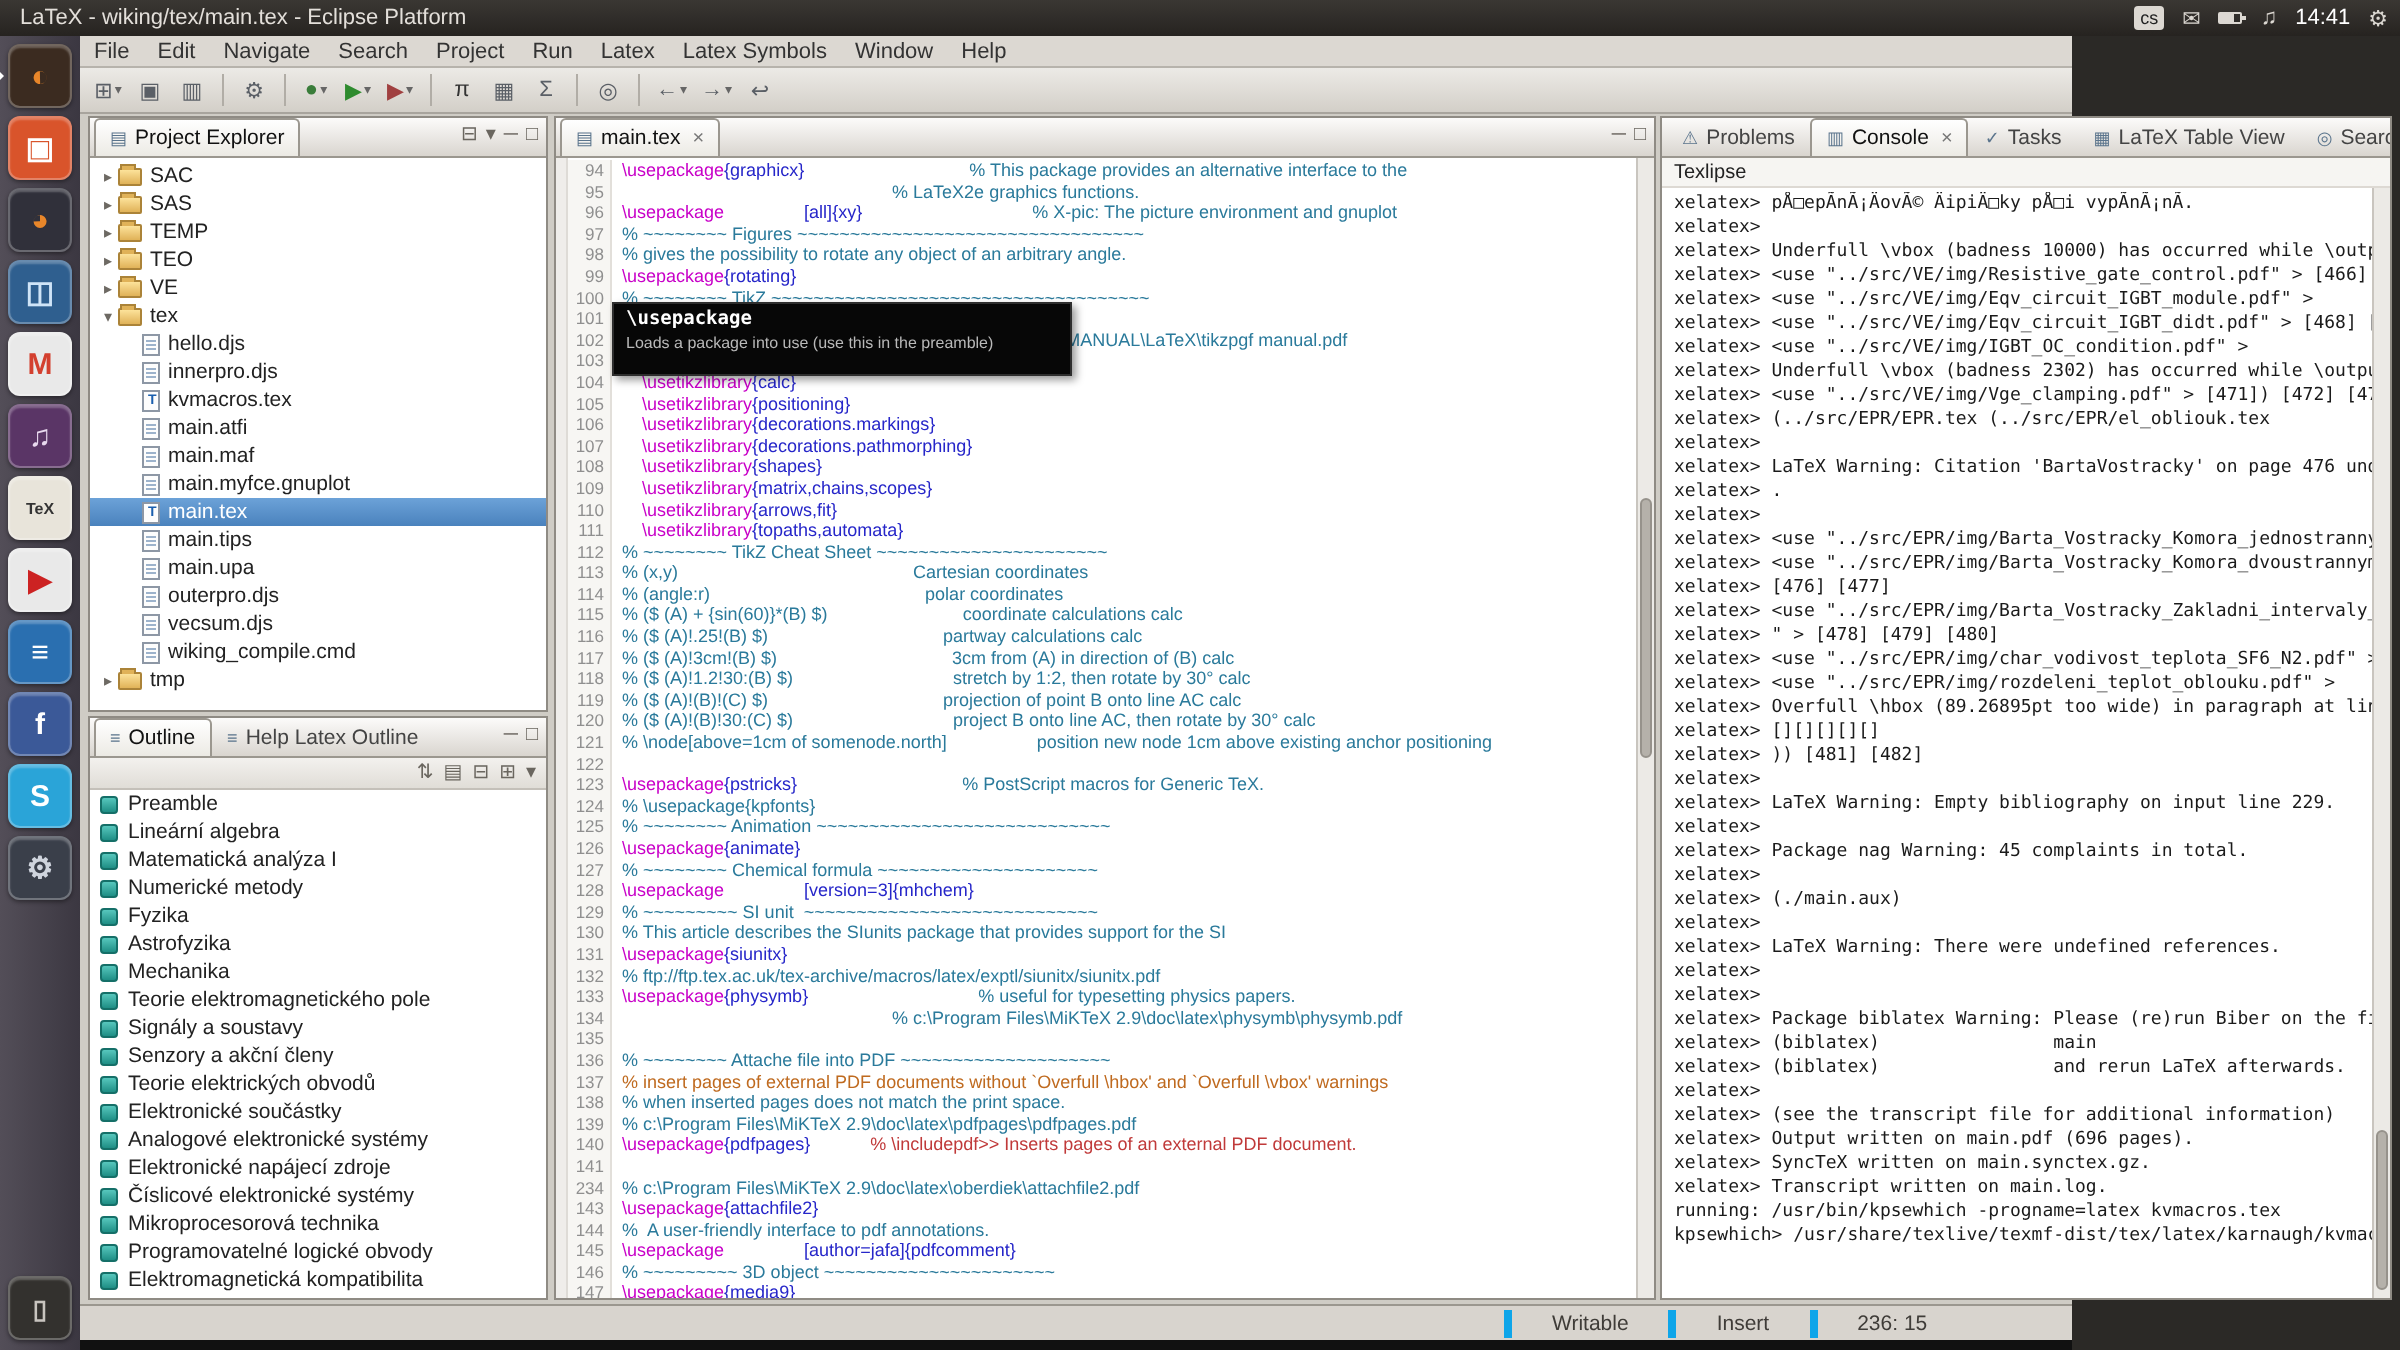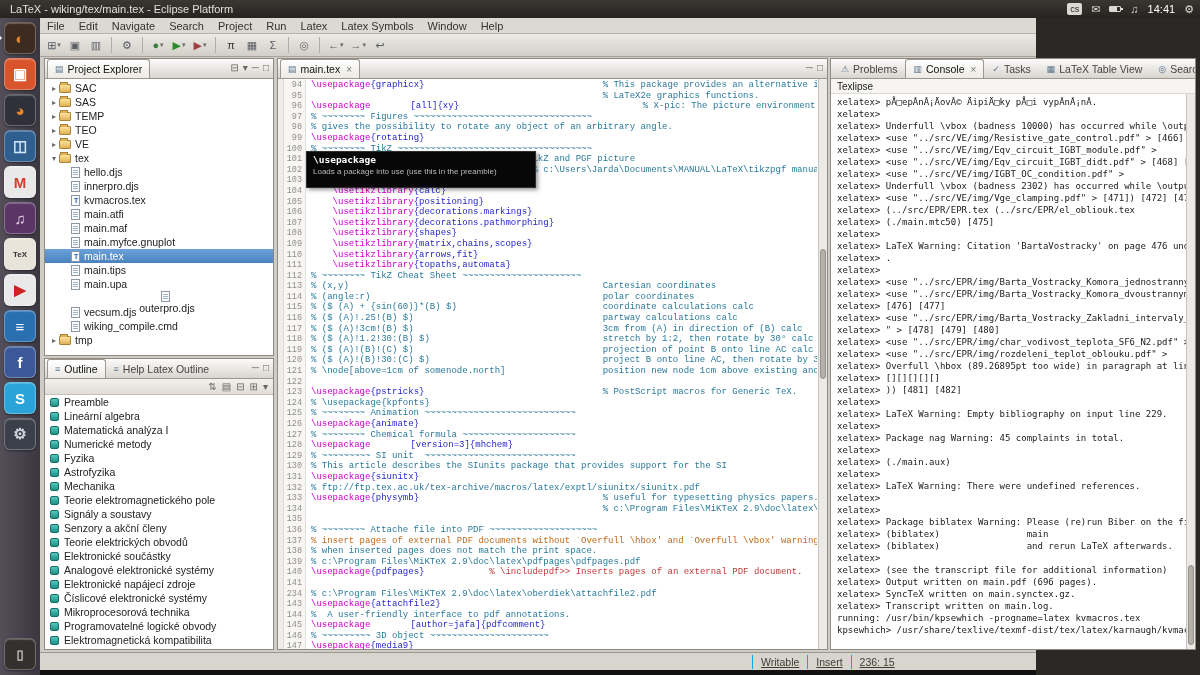--- a/index.html
+++ b/index.html
@@ -73,21 +73,21 @@
   #outline-tools { height:16px; background:linear-gradient(#f3f1ee,#e0ddd7); border-bottom:1px solid #c4c0b9;
     display:flex; align-items:center; justify-content:flex-end; gap:5px; padding:0 5px; }
   .outline-row { display:flex; align-items:center; height:14px; font-size:10.5px; color:#222; padding-left:5px; white-space:nowrap; }
   .oicon { width:9px; height:9px; border-radius:2px; background:linear-gradient(#57c7bd,#1f8e85); border:1px solid #156f68; margin-right:5px; flex:none; }
 
   
   #editor-panel { left:237px; top:40px; width:551px; height:592px; }
   #editor-body { position:absolute; left:0; top:20px; right:0; bottom:0; overflow:hidden; background:#fff; }
   #editor-body::before { content:""; position:absolute; left:0; top:0; bottom:0; width:5px; background:#efedea; border-right:1px solid #dedbd6; }
   #code-lines { position:absolute; left:6px; top:1px; right:10px; }
-  .code-line { display:flex; height:10.6px; line-height:10.6px; font-family:Liberation Mono, monospace; font-size:9px; white-space:pre; overflow:hidden;justify-content:center; }
+  .code-line { display:flex; height:10.6px; line-height:10.6px; font-family:Liberation Sans, sans-serif; font-size:9px; white-space:pre; overflow:hidden;justify-content:center; }
   .ln { flex:none; width:22px; text-align:right; padding-right:3px; font-size:8.5px; color:#8f8f8f; background:#f7f6f3; border-right:1px solid #e2dfda; }
   .lc { padding-left:5px; flex:1; overflow:hidden; }
   .tk-c { color:#c800c8; } .tk-a { color:#2626c9; } .tk-o { color:#2626c9;margin-left:40px; }
   .tk-m { color:#2a7a9b; } .tk-w { color:#bf6a1f; } .tk-r { color:#c03a3a; } .tk-p { color:#000; }
   #tooltip { position:absolute; left:28px; top:72px; width:230px; height:37px; background:#070707;
     border:1px solid #2e2e2e; z-index:10; padding:2px 6px; box-shadow:2px 2px 4px rgba(0,0,0,.4); }
   #tooltip .tt-title { font-family:"DejaVu Sans Mono",monospace; font-size:9.5px; color:#fff; font-weight:bold; }
   #tooltip .tt-body { font-size:8px; color:#b9b9b9; margin-top:2px; }
 
   .vscroll { position:absolute; top:20px; right:0; bottom:0; width:9px; background:#eceae6; border-left:1px solid #c9c5bf; }
@@ -99,21 +99,21 @@
     font-size:10px; color:#222; display:flex; align-items:center; padding-left:6px; }
   #console-body { position:absolute; left:0; top:35px; right:0; bottom:0; overflow:hidden; background:#fff; }
   #console-lines { padding:2px 0 0 6px; }
   .console-line { font-family:"DejaVu Sans Mono",monospace; font-size:9px; line-height:12px; color:#1a1a1a; white-space:pre; overflow:hidden; }
   #console-scroll { top:0; }
 
   
   #statusbar { position:absolute; left:0; top:634px; width:100%; height:18px; background:#d8d4ce;
     border-top:1px solid #9b978f; display:flex; align-items:center; font-size:10.5px; color:#3f3c38; }
   .sb-spacer { width:712px; }
-  .sb-cell { padding:0 8px; height:14px; line-height:14px; border-left:1px solid #0ea5e9;text-decoration:underline; }
+  .sb-cell { padding:0 20px; height:14px; line-height:14px; border-left:4px solid #0ea5e9; }
   #black-strip { position:absolute; left:0; top:652px; width:100%; height:5px; background:#111; }
 </style>
 </head>
 <body>
 
 <div id="topbar">
   <span id="win-title">LaTeX - wiking/tex/main.tex - Eclipse Platform</span>
   <div id="tray">
       <span class="kb-box">cs</span>
       <span class="tray-glyph">✉</span>
@@ -325,21 +325,21 @@
           <div class="tree-row" style="padding-left: 16px;">
             <span class="twisty"></span>
             <span class="fic icon-file"></span>
             <span>main.tips</span>
           </div>
           <div class="tree-row" style="padding-left: 16px;">
             <span class="twisty"></span>
             <span class="fic icon-file"></span>
             <span>main.upa</span>
           </div>
-          <div class="tree-row" style="padding-left: 16px; flex-direction: column;">
+          <div class="tree-row" style="padding-left: 16px;">
             <span class="twisty"></span>
             <span class="fic icon-file"></span>
             <span>outerpro.djs</span>
           </div>
           <div class="tree-row" style="padding-left: 16px;">
             <span class="twisty"></span>
             <span class="fic icon-file"></span>
             <span>vecsum.djs</span>
           </div>
           <div class="tree-row" style="padding-left: 16px;">
@@ -572,21 +572,20 @@
           <div class="console-line">xelatex&gt; pÅ□epÃ­nÃ¡ÄovÃ© ÄipiÄ□ky pÅ□i vypÃ­nÃ¡nÃ­.</div>
           <div class="console-line">xelatex&gt;</div>
           <div class="console-line">xelatex&gt; Underfull \vbox (badness 10000) has occurred while \output is act</div>
           <div class="console-line">xelatex&gt; &lt;use "../src/VE/img/Resistive_gate_control.pdf" &gt; [466] [467]</div>
           <div class="console-line">xelatex&gt; &lt;use "../src/VE/img/Eqv_circuit_IGBT_module.pdf" &gt;</div>
           <div class="console-line">xelatex&gt; &lt;use "../src/VE/img/Eqv_circuit_IGBT_didt.pdf" &gt; [468] [469]</div>
           <div class="console-line">xelatex&gt; &lt;use "../src/VE/img/IGBT_OC_condition.pdf" &gt;</div>
           <div class="console-line">xelatex&gt; Underfull \vbox (badness 2302) has occurred while \output is acti</div>
           <div class="console-line">xelatex&gt; &lt;use "../src/VE/img/Vge_clamping.pdf" &gt; [471]) [472] [473] [474</div>
           <div class="console-line">xelatex&gt; (../src/EPR/EPR.tex (../src/EPR/el_obliouk.tex</div>
-          <div class="console-line">xelatex&gt; (./main.mtc50) [475]</div>
           <div class="console-line">xelatex&gt;</div>
           <div class="console-line">xelatex&gt; LaTeX Warning: Citation 'BartaVostracky' on page 476 undefined on</div>
           <div class="console-line">xelatex&gt; .</div>
           <div class="console-line">xelatex&gt;</div>
           <div class="console-line">xelatex&gt; &lt;use "../src/EPR/img/Barta_Vostracky_Komora_jednostrannym_proude</div>
           <div class="console-line">xelatex&gt; &lt;use "../src/EPR/img/Barta_Vostracky_Komora_dvoustrannym_prouden</div>
           <div class="console-line">xelatex&gt; [476] [477]</div>
           <div class="console-line">xelatex&gt; &lt;use "../src/EPR/img/Barta_Vostracky_Zakladni_intervaly_vypinaci</div>
           <div class="console-line">xelatex&gt; " &gt; [478] [479] [480]</div>
           <div class="console-line">xelatex&gt; &lt;use "../src/EPR/img/char_vodivost_teplota_SF6_N2.pdf" &gt;</div>

